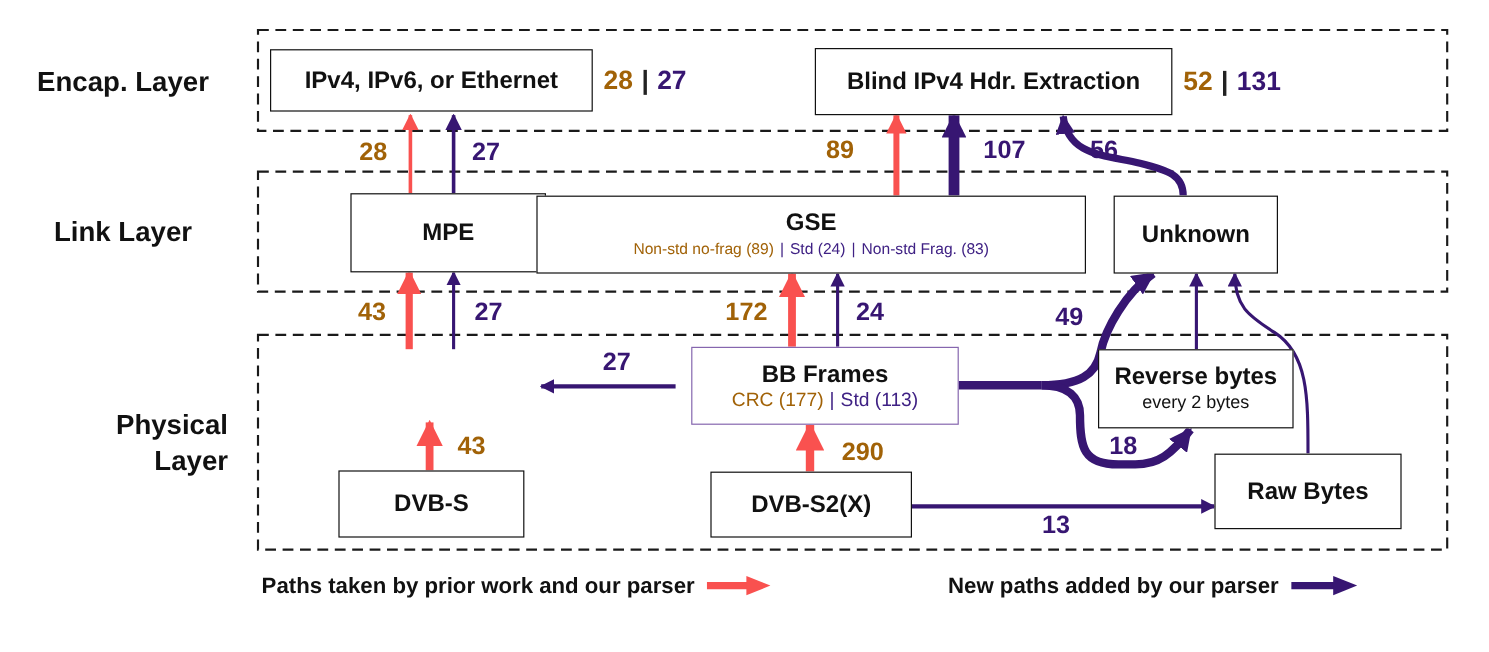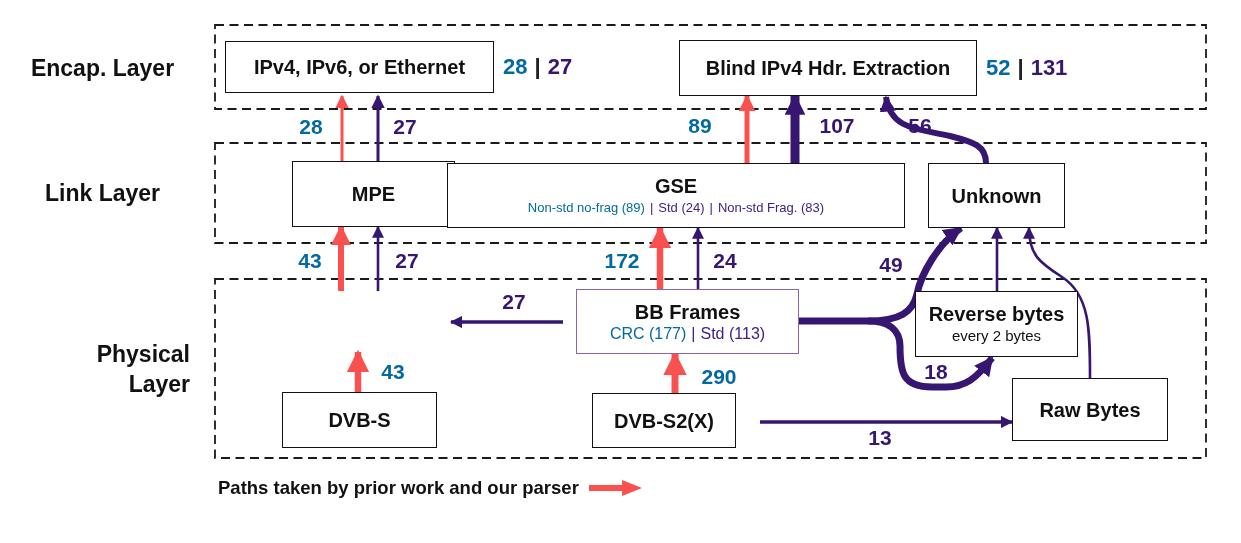--- a/index.html
+++ b/index.html
@@ -7,21 +7,21 @@
           font-family:"Liberation Sans","DejaVu Sans",sans-serif;}
   svg.overlay{position:absolute;left:0;top:0;z-index:1;}
   .layer-label{position:absolute;z-index:2;font-weight:bold;font-size:23px;color:#111;
                width:195px;left:5px;text-align:center;}
   .layer-label.physical{width:160px;left:30px;text-align:right;line-height:30px;}
   .box{position:absolute;z-index:2;background:#fff;border:1.7px solid #111;
        display:flex;flex-direction:column;align-items:center;justify-content:center;box-sizing:border-box;}
   .box .title{font-weight:bold;font-size:20px;color:#111;white-space:nowrap;line-height:22px;}
   .box .sub{display:inline-flex;gap:5px;font-size:13px;white-space:nowrap;line-height:19px;margin-top:1px;}
   .box.purple-border{border-color:#8666ae;margin-left:12px;}
-  .red{color:#0369a1;}
+  .red{color:#a16207;}
   .pur{color:#371672;text-align:right;}
   .pur2{color:#3f2184;}
   .dark{color:#222;}
   .num{position:absolute;z-index:3;font-weight:bold;font-size:21px;white-space:nowrap;
        transform:translate(-50%,-50%);}
   .stats{position:absolute;z-index:2;display:flex;gap:7px;align-items:center;
          font-weight:bold;font-size:22px;transform:translateY(-50%);white-space:nowrap;}
   .legend-item{position:absolute;z-index:2;display:flex;align-items:center;gap:10px;
                font-weight:bold;font-size:18.5px;color:#111;white-space:nowrap;}
 </style>
@@ -124,21 +124,21 @@
   </div>
 
   <div class="box" style="left:1012px;top:378px;width:156px;height:63px;">
     <span class="title">Raw Bytes</span>
   </div>
 
   <div class="box" style="left:282px;top:392px;width:155px;height:56px;">
     <span class="title">DVB-S</span>
   </div>
 
-  <div class="box" style="left:592px;top:393px;width:144px;height:55px;justify-content:center;">
+  <div class="box" style="left:592px;top:393px;width:168px;height:55px;justify-content:center;">
     <span class="title">DVB-S2(X)</span>
   </div>
 
   <div class="stats" style="left:503px;top:67px;">
     <span class="red">28</span>
     <span class="dark">|</span>
     <span class="pur">27</span>
   </div>
   <div class="stats" style="left:986px;top:68px;">
     <span class="red">52</span>
@@ -162,14 +162,21 @@
   <div class="num red" style="left:719px;top:377px;">290</div>
   <div class="num pur" style="left:880px;top:402px;margin-top:36px;">13</div>
 
   <div class="legend-item" style="left:218px;top:477px;">
     <span>Paths taken by prior work and our parser</span>
     <svg width="54" height="18">
       <path d="M0,9 H35" stroke="#f9514f" stroke-width="6" fill="none"></path>
       <path d="M33,1 L53,9 L33,17 Z" fill="#f9514f"></path>
     </svg>
   </div>
+  <div class="legend-item" style="left:790px;top:477px;">
+    <span>New paths added by our parser</span>
+    <svg width="56" height="18">
+      <path d="M0,9 H37" stroke="#371672" stroke-width="6" fill="none"></path>
+      <path d="M35,1 L55,9 L35,17 Z" fill="#371672"></path>
+    </svg>
+  </div>
 
 </div>
 
 </body></html>

